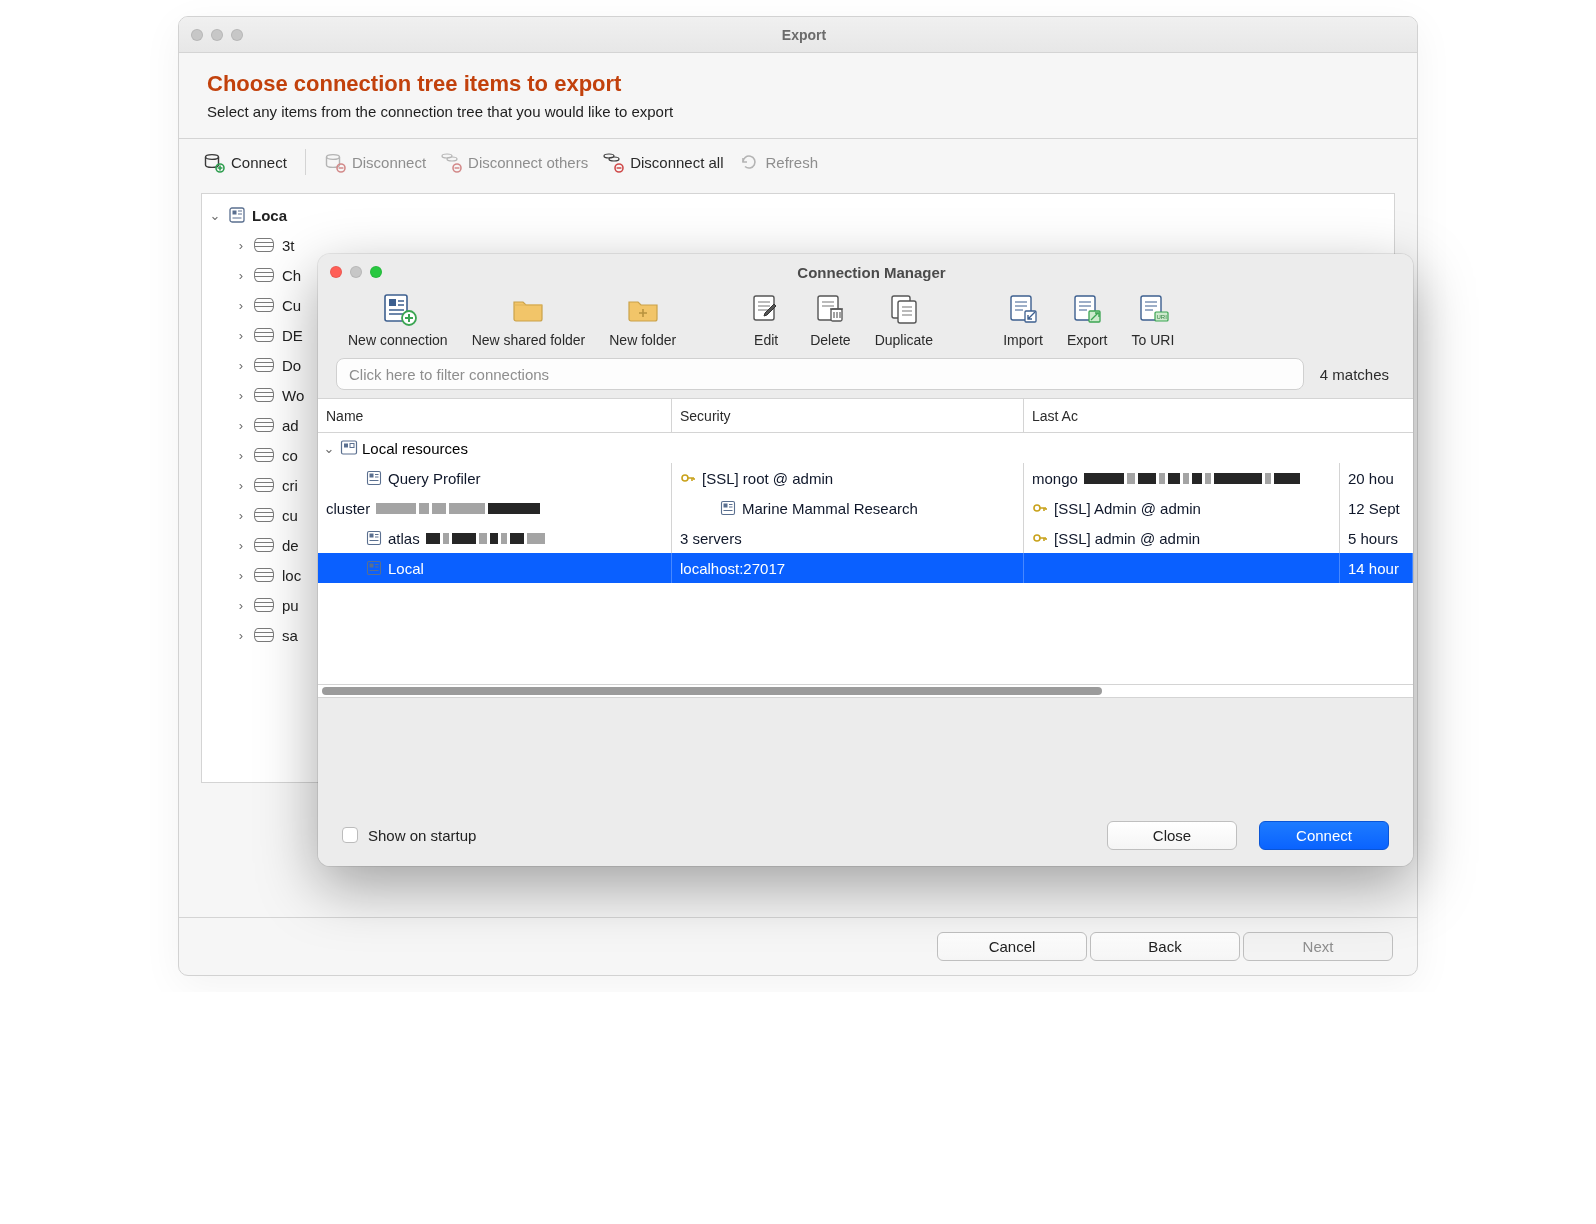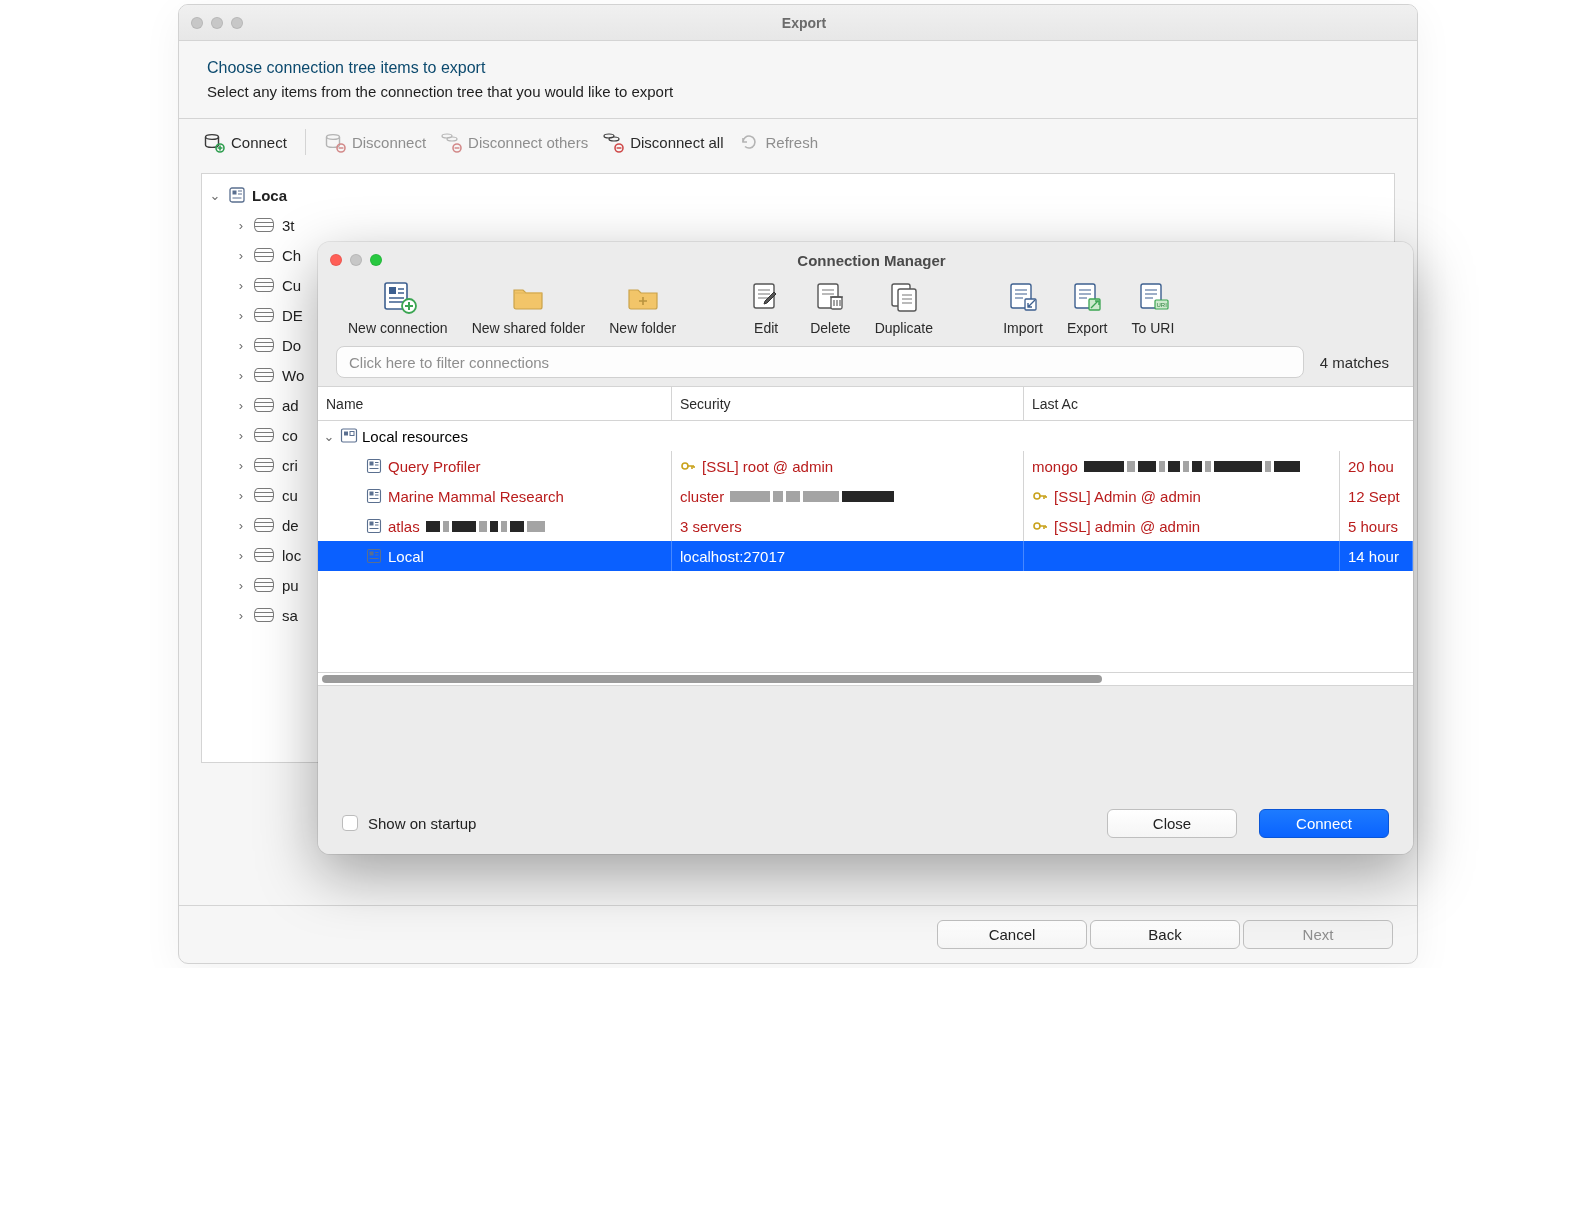--- a/index.html
+++ b/index.html
@@ -16,40 +16,40 @@
     --selection-text:#fff;
     --mac-close:#ff5f57;
     --mac-min:#bfbfbf;
     --mac-zoom:#28c840;
     --blue-btn:#1d7bff;
     --blue-btn2:#0a63ff;
     --scroll:#9b9b9b;
   }
   *{box-sizing:border-box;font-family:-apple-system,"Helvetica Neue",Arial,sans-serif;}
   html,body{margin:0;padding:0;background:#fff;}
-  .app{position:relative;width:1240px;height:960px;margin:4px auto;}
+  .app{position:relative;width:1240px;height:960px;margin:16px auto;}
 
   
   .export-window{
     position:absolute;inset:0;
     border:1px solid #d2d2d2;border-radius:10px;
     background:var(--body-bg);overflow:hidden;
     box-shadow:0 10px 40px rgba(0,0,0,.05);
   }
   .titlebar{
     height:36px;background:linear-gradient(#f0f0f0,#e7e7e7);
     display:flex;align-items:center;padding:0 12px;
     border-bottom:1px solid var(--divider);
   }
   .traffic{display:flex;gap:8px}
   .t-dot{width:12px;height:12px;border-radius:50%;background:#c7c7c7;border:1px solid rgba(0,0,0,.08)}
   .win-title{flex:1;text-align:center;font-size:14px;font-weight:600;color:#6b6b6b;margin-left:-40px}
 
   .export-header{padding:18px 28px 18px 28px}
-  .export-header h1{margin:0 0 6px 0;font-size:16px;font-weight:400;color:#0c4a6e}
+  .export-header h1{margin:0 0 6px 0;font-size:22px;font-weight:700;color:#c2410c}
   .export-header p{margin:0;font-size:15px;color:#1e1e1e}
   .hr{height:1px;background:var(--divider)}
 
   
   .tb{display:flex;align-items:center;gap:14px;padding:10px 24px 6px 24px}
   .tb .sep{width:1px;height:26px;background:var(--divider);margin:0 4px}
   .tb-item{display:flex;align-items:center;gap:6px;font-size:15px;color:#2a2a2a}
   .tb-item.disabled{color:var(--text-dim)}
   .tb-ico{width:22px;height:22px;display:inline-flex;align-items:center;justify-content:center}
 
@@ -88,21 +88,21 @@
   .cm-filter-row{display:flex;align-items:center;gap:16px;padding:4px 18px 8px 18px}
   .cm-filter{flex:1;height:32px;border-radius:8px;background:#fdfdfd;border:1px solid #d0d0d0;display:flex;align-items:center;padding:0 12px;color:var(--text-dim);font-size:15px}
   .cm-matches{font-size:15px;color:#2c2c2c;padding-right:6px}
 
   
   .cm-table{background:#fff;border-top:1px solid var(--divider);border-bottom:1px solid var(--divider);height:300px;overflow:hidden;position:relative}
   .cm-head,.cm-row{display:grid;grid-template-columns:354px 352px 316px 1fr;align-items:center}
   .cm-head{height:34px;font-size:14px;color:#2b2b2b;border-bottom:1px solid var(--divider);background:#fff}
   .cm-head > div{padding:0 8px;border-right:1px solid var(--divider);height:100%;display:flex;align-items:center}
   .cm-head > div:last-child{border-right:none}
-  .cm-row{height:30px;font-size:15px;color:#b91c1c}
+  .cm-row{height:30px;font-size:15px;color:#0f172a}
   .cm-row > div{padding:0 8px;display:flex;align-items:center;gap:6px;height:100%;border-right:1px solid var(--divider);white-space:nowrap;overflow:hidden}
   .cm-row > div:last-child{border-right:none}
   .cm-row.selected{background:var(--selection);color:var(--selection-text)}
   .cm-row.selected > div{border-right:1px solid rgba(255,255,255,.25)}
   .cm-body{height:234px;overflow:hidden}
   .group-row{height:30px;display:flex;align-items:center;gap:4px;padding-left:4px;font-size:15px}
   .indent{display:inline-block;width:34px}
 
   .redact{display:inline-flex;gap:3px;align-items:center}
   .r{display:inline-block;height:11px;background:#262626}
@@ -470,39 +470,39 @@
                 <span class="r g" style="width:6px"></span>
                 <span class="r" style="width:26px"></span>
               </span>
             </div>
             <div>
               <span>20 hou</span>
             </div>
           </div>
           <div class="cm-row">
             <div>
-              <span class="indent"></span>
-              <span>
-                <svg width="16" height="16" viewBox="0 0 16 16">
-                  <rect x="1.5" y="1.5" width="13" height="13" rx="1.5" fill="none" stroke="#5a6f8f" stroke-width="1.1"></rect>
-                  <rect x="3.5" y="3.5" width="4" height="4" fill="#5a6f8f"></rect>
-                  <path d="M9 4.5h3.5M9 7h3.5M3.5 10.5h9" stroke="#5a6f8f" stroke-width="1"></path>
-                </svg>
-              </span>
-              <span>Marine Mammal Research</span>
-            </div>
-            <div>
               <span>cluster</span> 
               <span class="redact">
                 <span class="r g" style="width:40px"></span>
                 <span class="r g" style="width:10px"></span>
                 <span class="r g" style="width:14px"></span>
                 <span class="r g" style="width:36px"></span>
                 <span class="r" style="width:52px"></span>
               </span>
+            </div>
+            <div>
+              <span class="indent"></span>
+              <span>
+                <svg width="16" height="16" viewBox="0 0 16 16">
+                  <rect x="1.5" y="1.5" width="13" height="13" rx="1.5" fill="none" stroke="#5a6f8f" stroke-width="1.1"></rect>
+                  <rect x="3.5" y="3.5" width="4" height="4" fill="#5a6f8f"></rect>
+                  <path d="M9 4.5h3.5M9 7h3.5M3.5 10.5h9" stroke="#5a6f8f" stroke-width="1"></path>
+                </svg>
+              </span>
+              <span>Marine Mammal Research</span>
             </div>
             <div>
               <span>
                 <svg width="16" height="16" viewBox="0 0 16 16">
                   <circle cx="5" cy="8" r="3" fill="none" stroke="#c9a21c" stroke-width="1.6"></circle>
                   <path d="M8 8h6M12 8v3M14 8v2" stroke="#c9a21c" stroke-width="1.6" fill="none"></path>
                 </svg>
               </span>
               <span>[SSL] Admin @ admin</span>
             </div>

